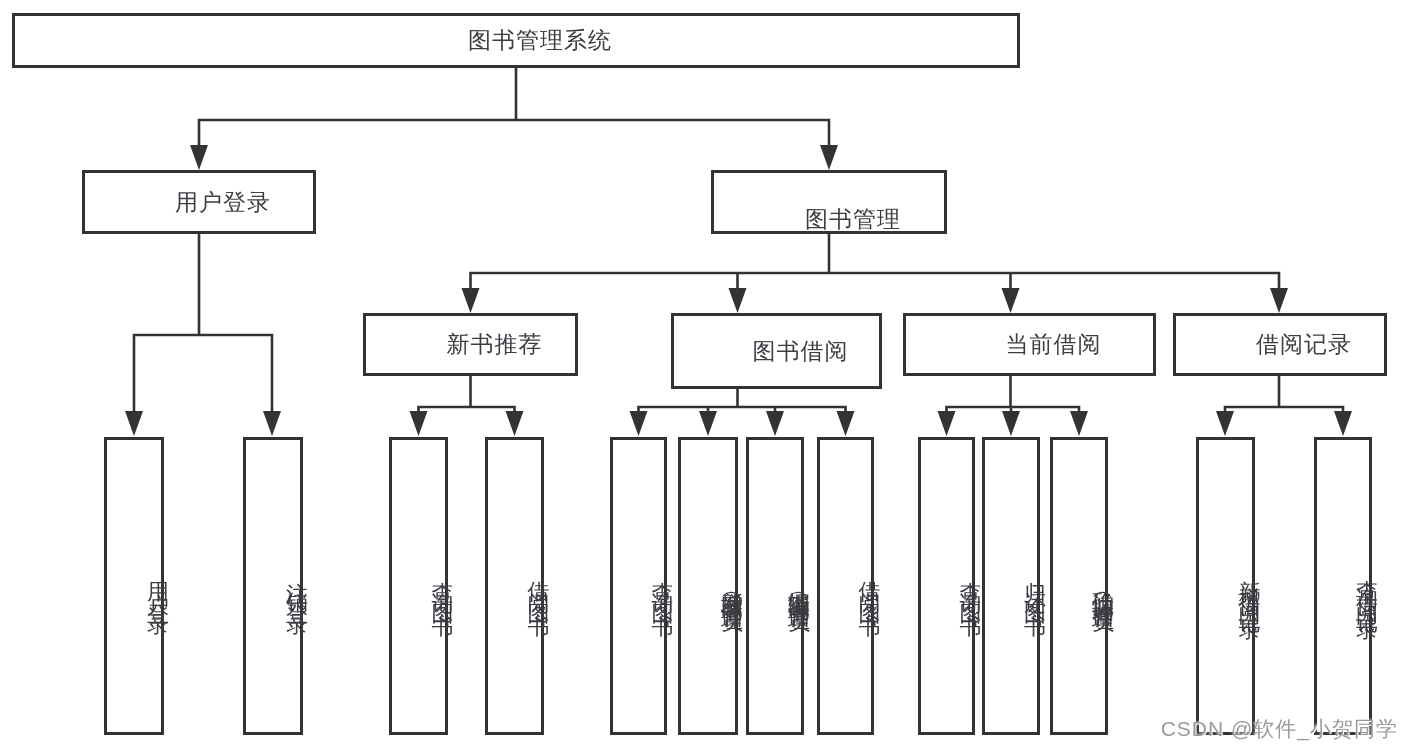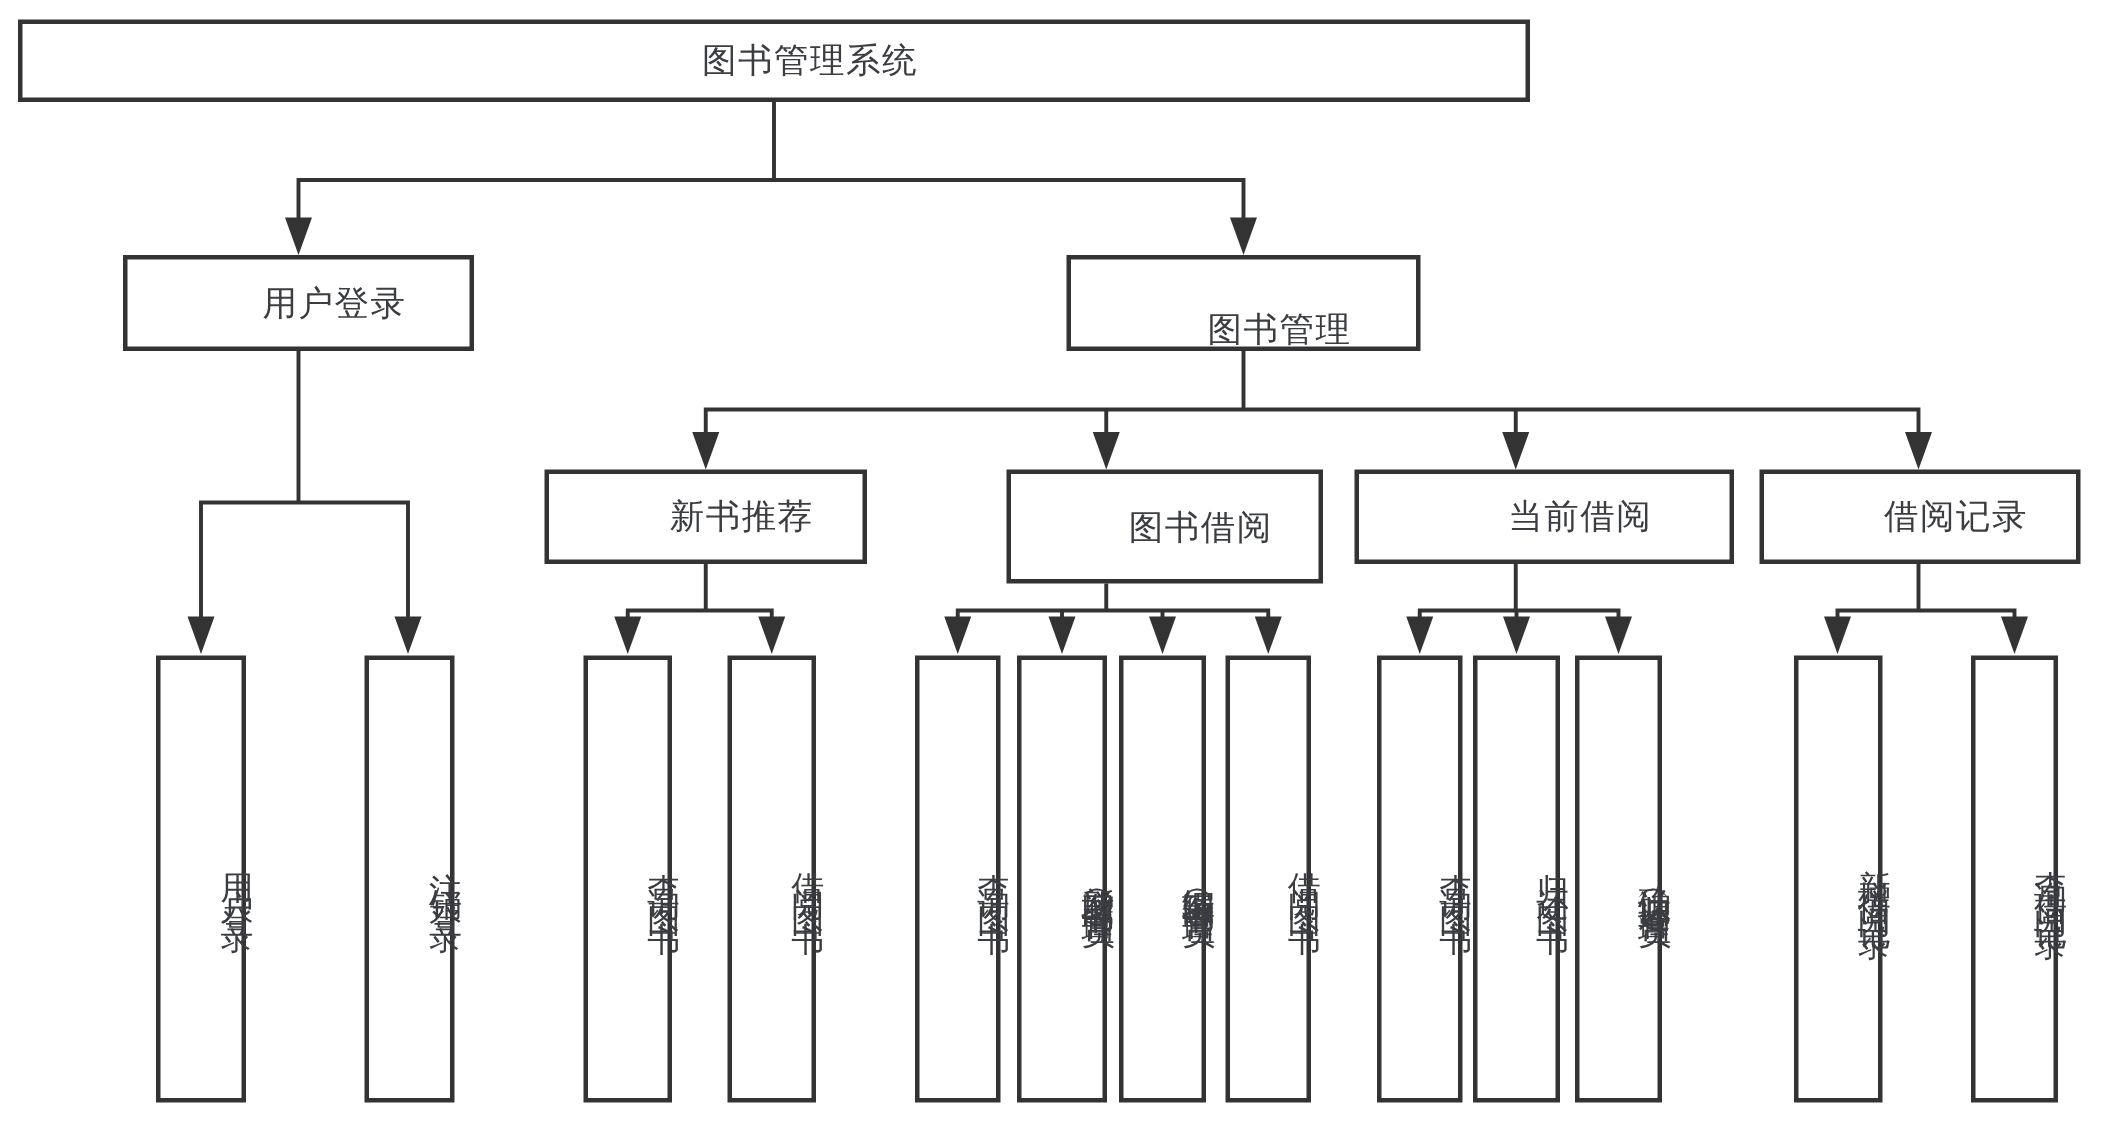--- a/index.html
+++ b/index.html
@@ -143,13 +143,14 @@
   <div class="box tall t11">
     <span class="vtext long">确认归还（管理员）</span>
   </div>
   <div class="box tall t12">
     <span class="vtext mid">新增借阅记录</span>
   </div>
   <div class="box tall t13">
     <span class="vtext mid">查询借阅记录</span>
   </div>
 
+  <div class="watermark">CSDN @软件_小贺同学</div>
 </div>
 
 </body></html>

